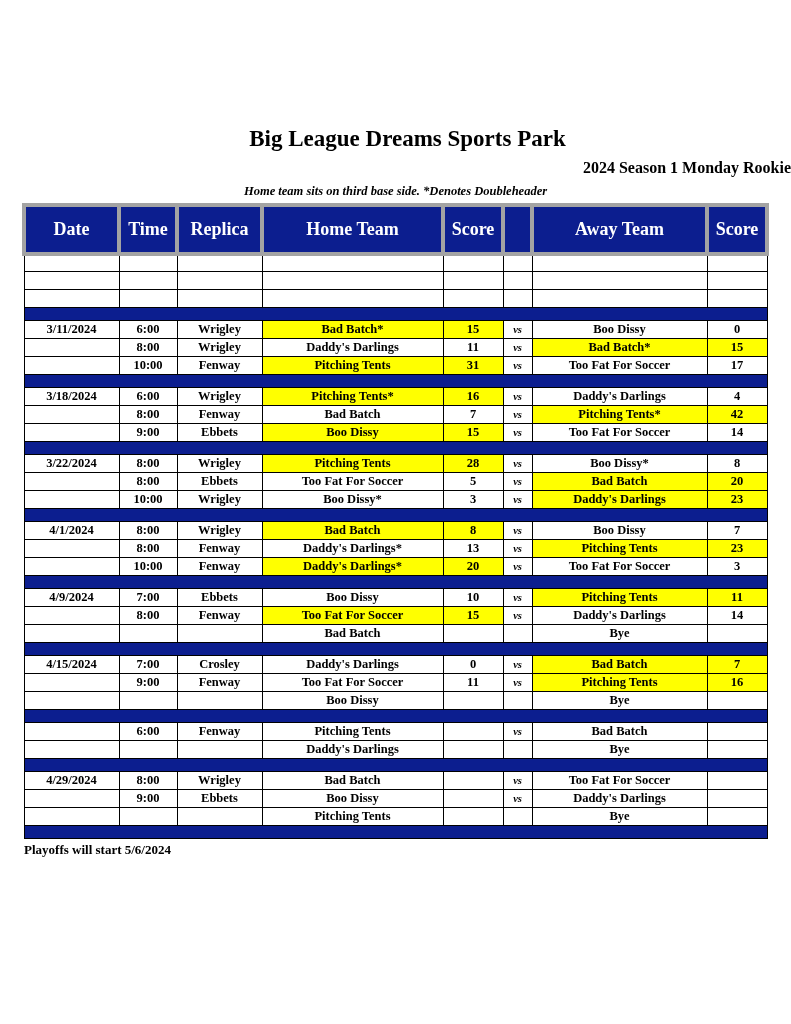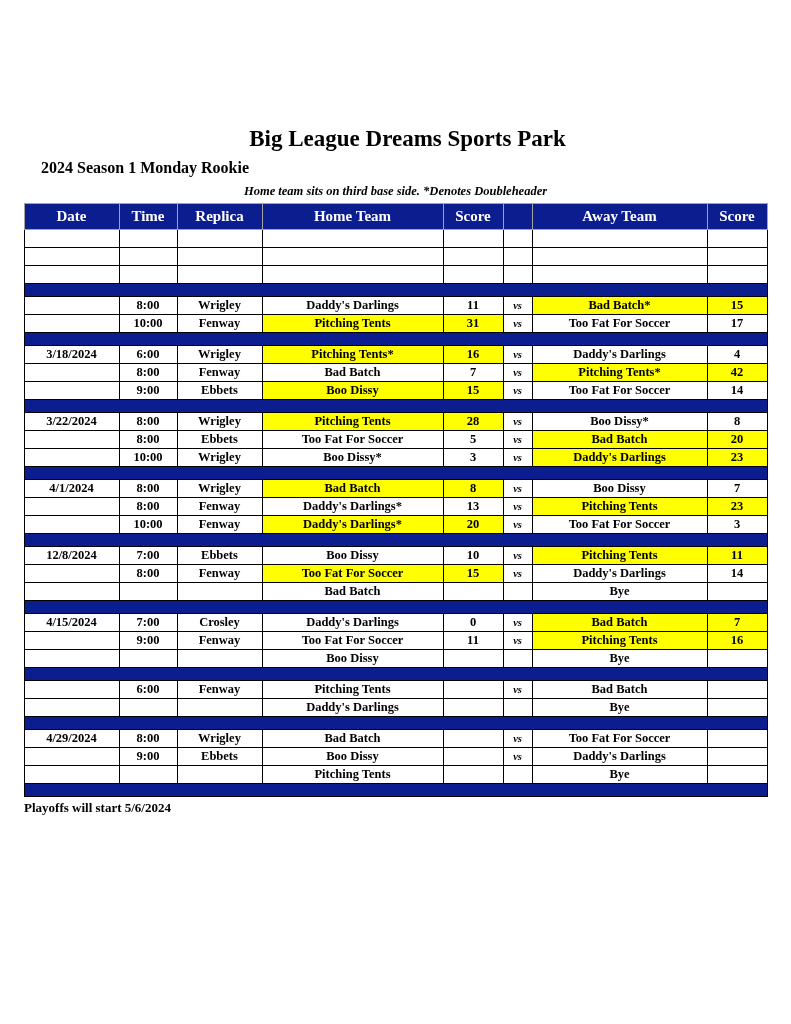--- a/index.html
+++ b/index.html
@@ -16,21 +16,21 @@
     font-size: 23px;
     font-weight: bold;
     text-align: center;
     margin: 0;
     line-height: 1;
     padding-left: 24px;
   }
   .subtitle {
     font-size: 16px;
     font-weight: bold;
-    text-align: left;
+    text-align: right;
     margin: 10px 0 0 0;
     line-height: 1;
     padding-left: 41px;
   }
   .note {
     font-size: 12.5px;
     font-weight: bold;
     font-style: italic;
     text-align: center;
     margin: 9px 0 5px 0;
@@ -38,25 +38,25 @@
   }
   table.schedule {
     width: 743px;
     margin: 0 auto;
     border-collapse: collapse;
     table-layout: fixed;
   }
   .schedule th {
     background: var(--navy, #0c1e8f);
     color: var(--header-text, #ffffff);
-    font-size: 15px;
+    font-size: 18px;
     font-weight: bold;
     height: 18px;
-    border: 1px solid #a3a3a3;
-    padding: 4px 2px;
+    border: 4px solid #a3a3a3;
+    padding: 12px 2px;
     white-space: nowrap;
     overflow: hidden;
   }
   .schedule td {
     border: 1px solid #000;
     font-size: 12.5px;
     font-weight: bold;
     text-align: center;
     height: 18px;
     padding: 0 2px;
@@ -136,20 +136,30 @@
           <td></td>
           <td></td>
           <td class="vs"></td>
           <td></td>
           <td></td>
         </tr>
         <tr class="separator-row">
           <td colspan="8"></td>
         </tr>
         <tr>
+          <td>3/11/2024</td>
+          <td>6:00</td>
+          <td>Wrigley</td>
+          <td class="hl">Bad Batch*</td>
+          <td class="hl">15</td>
+          <td class="vs">vs</td>
+          <td>Boo Dissy</td>
+          <td>0</td>
+        </tr>
+        <tr>
           <td></td>
           <td>8:00</td>
           <td>Wrigley</td>
           <td>Daddy's Darlings</td>
           <td>11</td>
           <td class="vs">vs</td>
           <td class="hl">Bad Batch*</td>
           <td class="hl">15</td>
         </tr>
         <tr>
@@ -258,21 +268,21 @@
           <td class="hl">Daddy's Darlings*</td>
           <td class="hl">20</td>
           <td class="vs">vs</td>
           <td>Too Fat For Soccer</td>
           <td>3</td>
         </tr>
         <tr class="separator-row">
           <td colspan="8"></td>
         </tr>
         <tr>
-          <td>12/8/2024</td>
+          <td>4/9/2024</td>
           <td>7:00</td>
           <td>Ebbets</td>
           <td>Boo Dissy</td>
           <td>10</td>
           <td class="vs">vs</td>
           <td class="hl">Pitching Tents</td>
           <td class="hl">11</td>
         </tr>
         <tr>
           <td></td>

